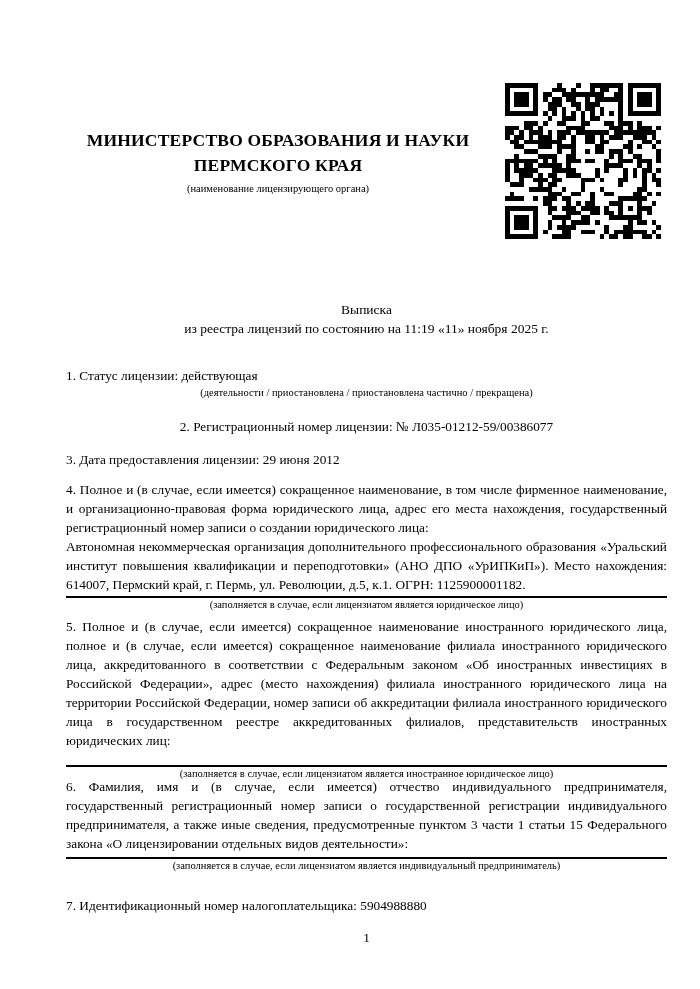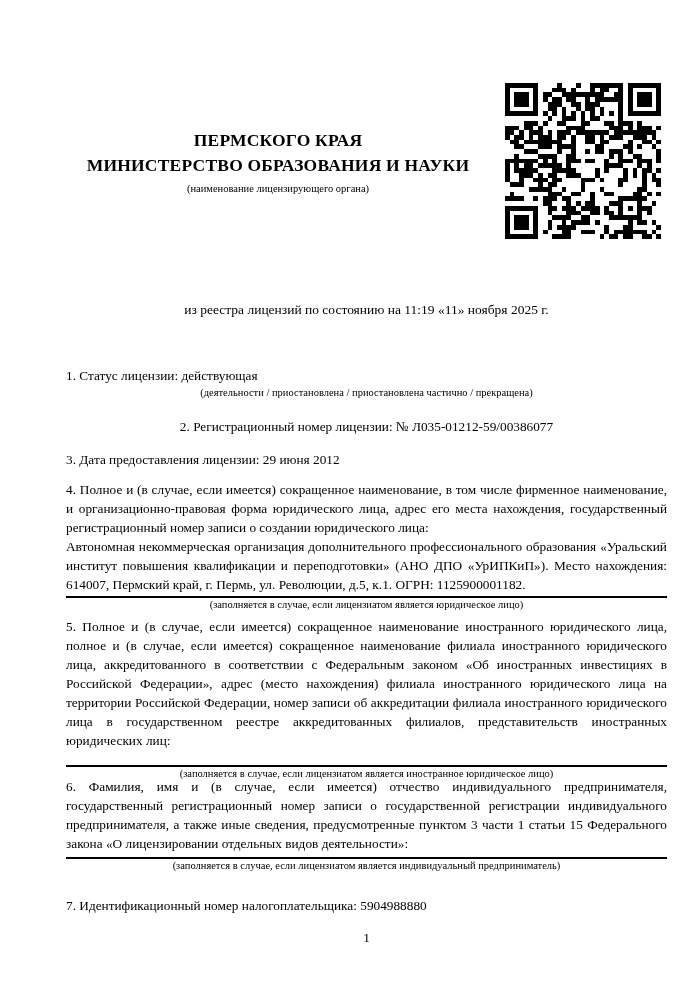--- a/index.html
+++ b/index.html
@@ -37,22 +37,22 @@
   .b-item7{top:896px;}
   .b-page-num{top:928px;text-align:center;font-size:13.3px;line-height:19px;}
 </style>
 </head>
 <body>
 
 <div class="page">
 
   <div class="ministry">
     <div class="ministry-name">
+      <div>МИНИСТЕРСТВО ОБРАЗОВАНИЯ И НАУКИ</div>
       <div>ПЕРМСКОГО КРАЯ</div>
-      <div>МИНИСТЕРСТВО ОБРАЗОВАНИЯ И НАУКИ</div>
     </div>
     <div class="small-caption">(наименование лицензирующего органа)</div>
   </div>
 
   <div class="qr">
     <svg id="qr-svg" xmlns="http://www.w3.org/2000/svg" shape-rendering="crispEdges" aria-hidden="true" viewBox="0 0 33 33">
         <rect x="0" y="0" width="33" height="33" fill="#ffffff"></rect>
         <rect x="0" y="0" width="7" height="1" fill="#000000"></rect>
         <rect x="11" y="0" width="1" height="1" fill="#000000"></rect>
         <rect x="15" y="0" width="1" height="1" fill="#000000"></rect>
@@ -317,20 +317,21 @@
         <rect x="10" y="32" width="4" height="1" fill="#000000"></rect>
         <rect x="20" y="32" width="1" height="1" fill="#000000"></rect>
         <rect x="22" y="32" width="2" height="1" fill="#000000"></rect>
         <rect x="25" y="32" width="2" height="1" fill="#000000"></rect>
         <rect x="29" y="32" width="2" height="1" fill="#000000"></rect>
         <rect x="32" y="32" width="1" height="1" fill="#000000"></rect>
       </svg>
   </div>
 
   <div class="abs doc-title">
+    <div>Выписка</div>
     <div>из реестра лицензий по состоянию на 11:19 «11» ноября 2025 г.</div>
   </div>
 
   <div class="abs item b-item1">1. Статус лицензии: действующая</div>
   <div class="abs caption-center b-cap1">(деятельности / приостановлена / приостановлена частично / прекращена)</div>
 
   <div class="abs item b-item2">2. Регистрационный номер лицензии: № Л035-01212-59/00386077</div>
 
   <div class="abs item b-item3">3. Дата предоставления лицензии: 29 июня 2012</div>
 

